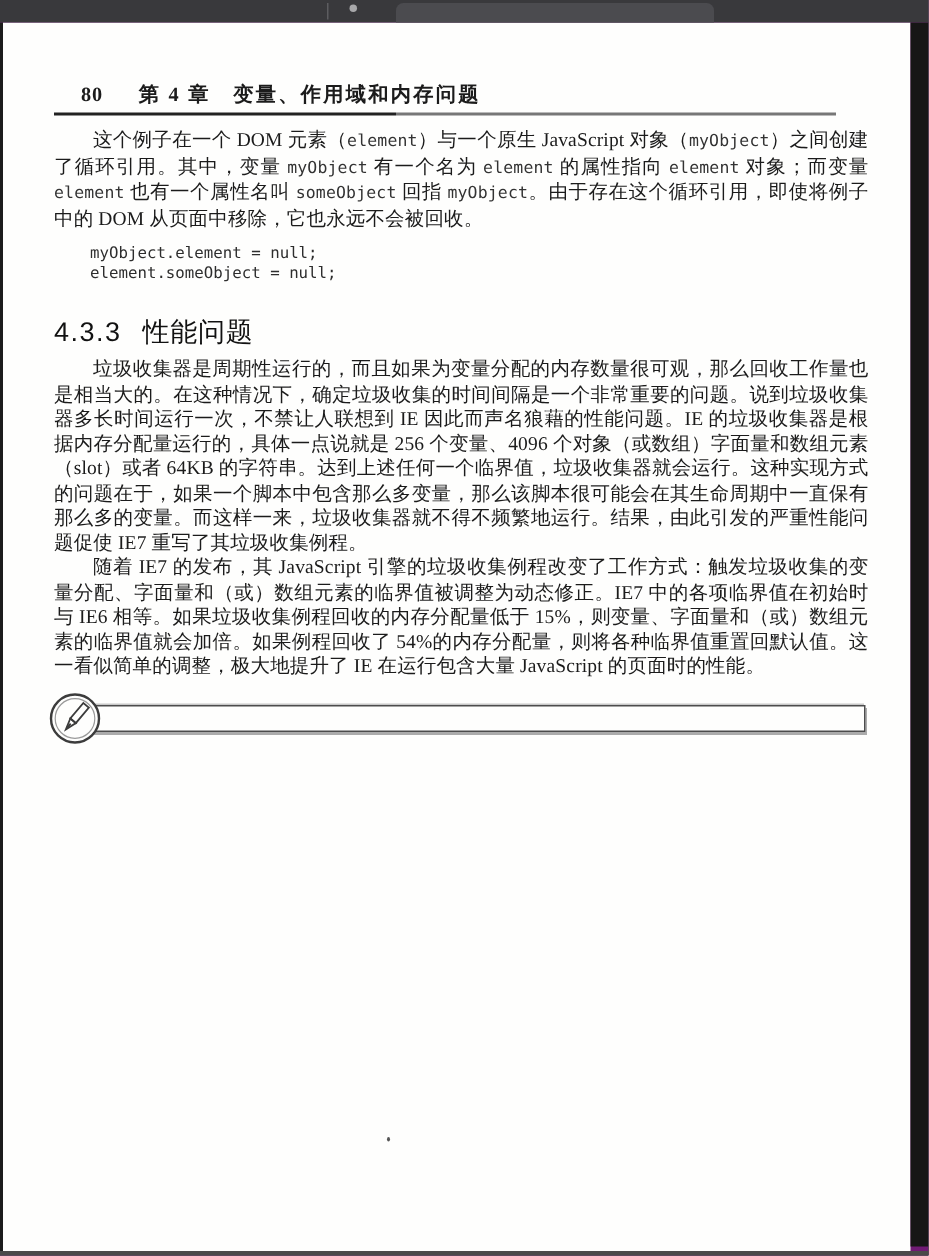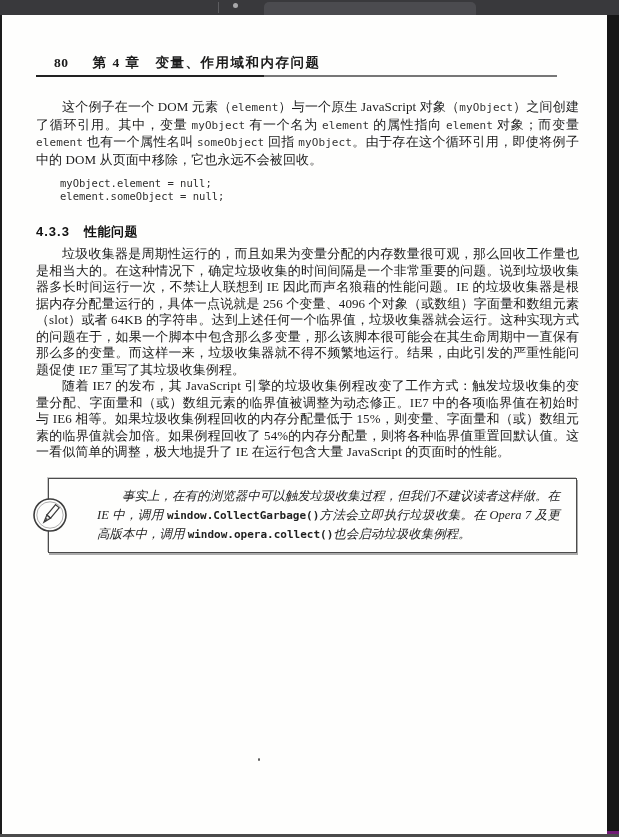--- a/index.html
+++ b/index.html
@@ -40,21 +40,21 @@
     font-family:"DejaVu Sans Mono","Liberation Mono",monospace;
     font-size:10.5px; line-height:13px; color:#2d2d2d;
     white-space:pre;
   }
   pre.code.mid { margin-top:9px; margin-bottom:10px; }
 
   p.body {
     margin:0; font-size:13px; line-height:16.5px;
     text-align:justify; text-indent:2em; letter-spacing:0.1px;
   }
-  p.body.first { margin-top:22px; }
+  p.body.first { margin-top:8px; }
 
   .icode {
     font-family:"DejaVu Sans Mono","Liberation Mono",monospace;
     font-size:11px; font-style:normal; color:#333;
   }
   .icode.b { font-weight:bold; color:#1f1f1f; }
 
   
   .note {
     position:relative; margin:17px 2px 0 12px;
@@ -68,21 +68,21 @@
     width:36px; height:36px;
   }
   .note-text {
     margin:0; font-style:italic; font-size:12.5px; line-height:19px;
     text-align:justify; text-indent:2em; color:#222;
   }
 
   h3.section {
     margin:20px 0 5px 0;
     font-family:"Liberation Sans","DejaVu Sans",sans-serif;
-    font-size:13px; font-weight:bold; color:#111;
+    font-size:18px; font-weight:normal; color:#111;
     letter-spacing:0.5px;
   }
   h3.section .num { margin-right:14px; letter-spacing:1px; }
 
   .speck { position:absolute; left:256px; top:743px; width:2px; height:3px; background:#555; border-radius:50%; }
 </style>
 </head>
 <body>
 
 <div class="screen">
@@ -123,18 +123,17 @@
         <svg viewBox="0 0 36 36" width="36" height="36">
           <circle cx="18" cy="18" r="16" fill="#fefefd" stroke="#3c3c3c" stroke-width="1.6"></circle>
           <circle cx="18" cy="18" r="13.2" fill="none" stroke="#9a9a9a" stroke-width="0.8"></circle>
           <g transform="rotate(40 18 18)" fill="none" stroke="#3c3c3c" stroke-width="1.2">
             <rect x="15.6" y="6.5" width="4.8" height="13.5"></rect>
             <path d="M15.6 20 L18 27.5 L20.4 20 Z"></path>
             <line x1="18" y1="22.5" x2="18" y2="26"></line>
           </g>
         </svg>
       </span>
-      <p class="note-text"><span>事实上，在有的浏览器中可以触发垃圾收集过程，但我们不建议读者这样做。在 IE 中，调用 </span><span class="icode b">window.CollectGarbage()</span><span>方法会立即执行垃圾收集。在 Opera 7 及更高版本中，调用 </span><span class="icode b">window.opera.collect()</span><span>也会启动垃圾收集例程。</span></p>
     </div>
 
     <div class="speck"></div>
   </div>
 </div>
 
 </body></html>

